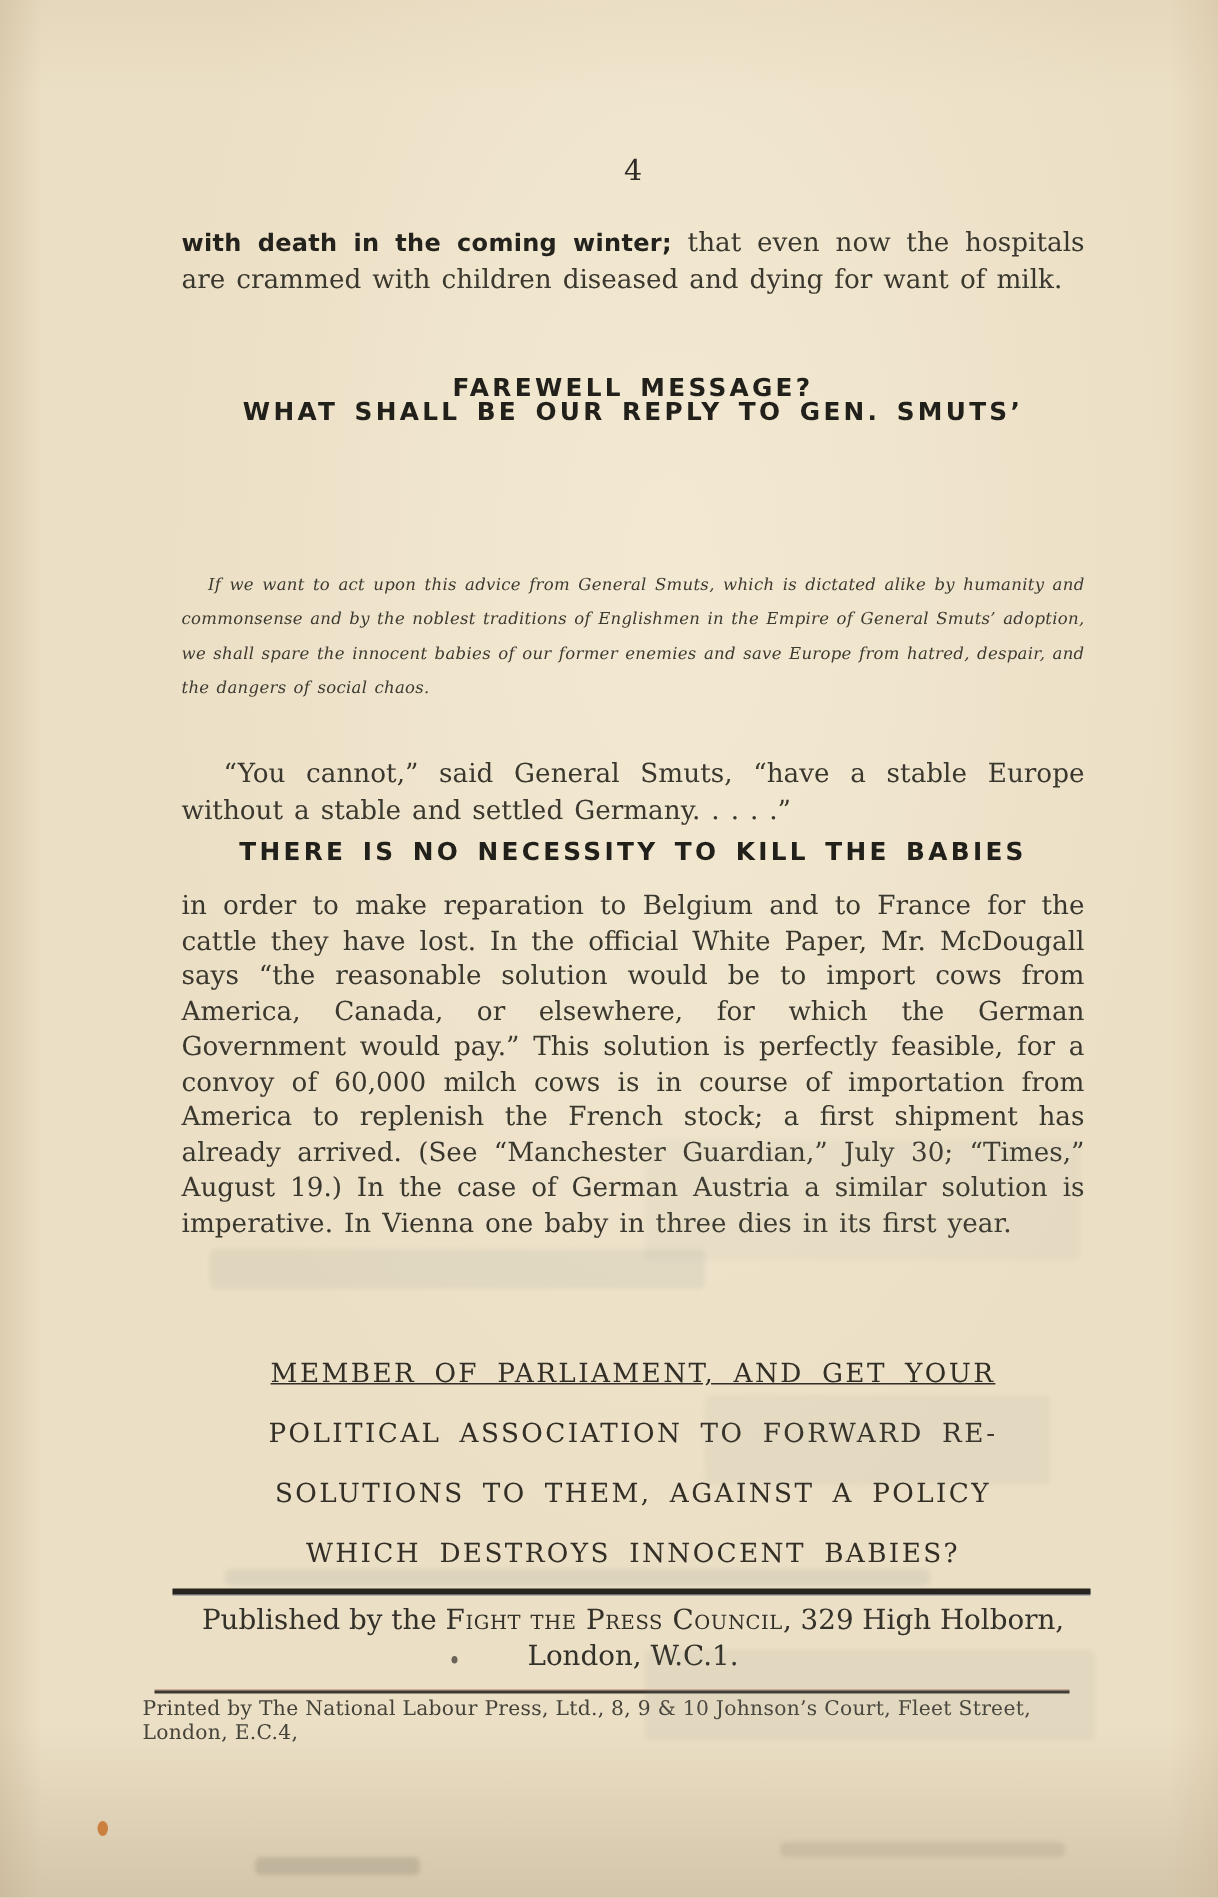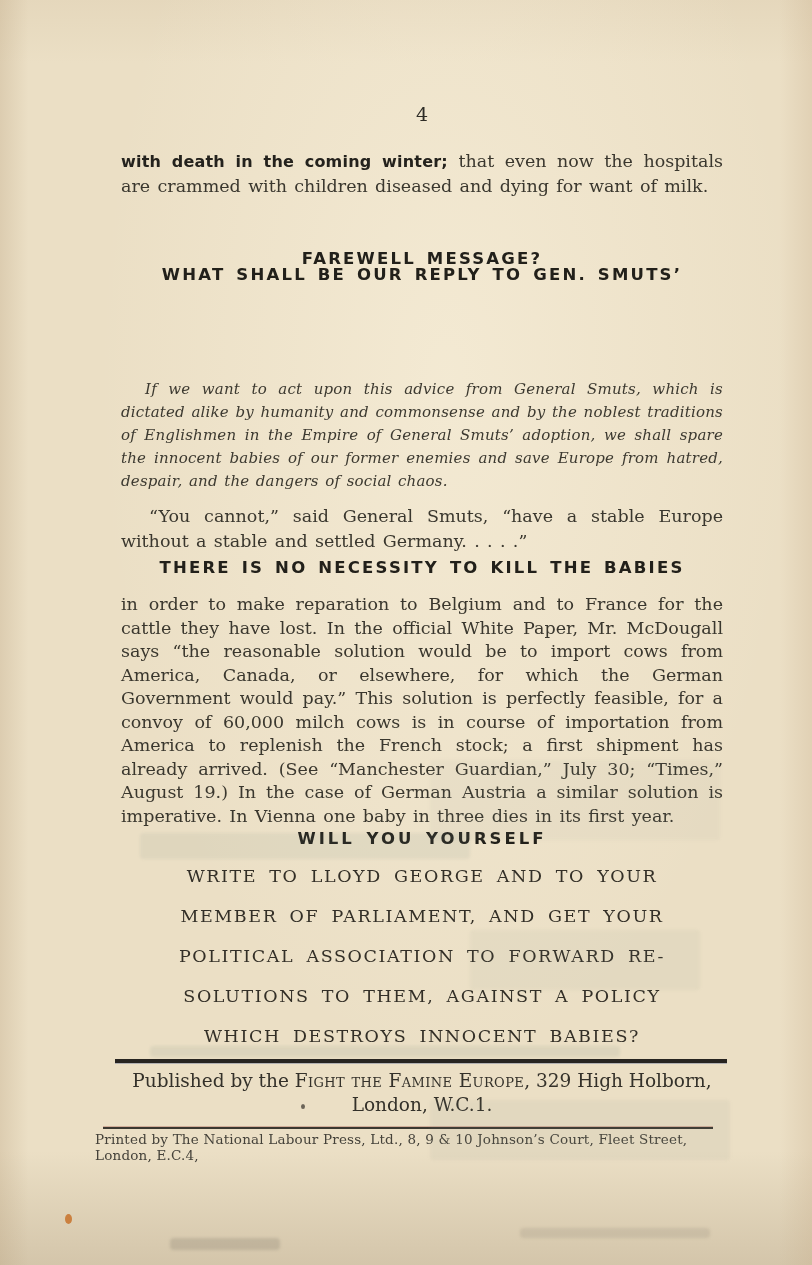--- a/index.html
+++ b/index.html
@@ -26,21 +26,21 @@
   .lead-bold{
     font-family:"DejaVu Sans", sans-serif;font-weight:bold;font-size:16px;
     letter-spacing:.2px;color:#24221d;
   }
   .heading{
     left:121px;width:602px;text-align:center;
     font-family:"DejaVu Sans", sans-serif;font-weight:bold;
     font-size:16.5px;letter-spacing:2.2px;color:#22201a;word-spacing:3px;
   }
   .italic-para{
-    font-style:italic;line-height:23px;font-size:15px;
+    font-style:italic;line-height:23px;font-size:11px;
     letter-spacing:.2px;color:#3c3930;
   }
   .sec2{line-height:23.5px;}
   .appeal-line{
     left:121px;width:602px;text-align:center;
     font-size:17.5px;letter-spacing:1.6px;word-spacing:5px;color:#332f27;
   }
   .rule-thick{height:4px;background:#272420;box-shadow:0 1px 0 rgba(70,90,140,.35);}
   .rule-thin{height:2px;background:#3b3830;box-shadow:0 -1px 0 rgba(150,60,50,.3);}
   .published{
@@ -68,31 +68,29 @@
 
 
   <p class="abs body-text indent italic-para" style="top:378px;margin:0;">If we want to act upon this advice from General Smuts, which is dictated alike by humanity and commonsense and by the noblest traditions of Englishmen in the Empire of General Smuts’ adoption, we shall spare the innocent babies of our former enemies and save Europe from hatred, despair, and the dangers of social chaos.</p>
 
   <p class="abs body-text indent" style="top:504px;margin:0;">“You cannot,” said General Smuts, “have a stable Europe without a stable and settled Germany. . . . .”</p>
 
   <div class="abs heading" style="top:558px;">THERE IS NO NECESSITY TO KILL THE BABIES</div>
 
   <p class="abs body-text sec2" style="top:593px;margin:0;">in order to make reparation to Belgium and to France for the cattle they have lost.  In the official White Paper, Mr. McDougall says “the reasonable solution would be to import cows from America, Canada, or elsewhere, for which the German Government would pay.”  This solution is perfectly feasible, for a convoy of 60,000 milch cows is in course of importation from America to replenish the French stock; a first shipment has already arrived. (See “Manchester Guardian,” July 30; “Times,” August 19.) In the case of German Austria a similar solution is imperative.  In Vienna one baby in three dies in its first year.</p>
 
-  <div class="abs heading" style="top:829px;letter-spacing:3px;">WILL YOU YOURSELF</div>
 
-  <div class="abs appeal-line" style="top:866px;">WRITE TO LLOYD GEORGE AND TO YOUR</div>
-  <div class="abs appeal-line" style="top:906px;">MEMBER OF PARLIAMENT, AND GET YOUR</div>
+  <div class="abs appeal-line" style="top:906px;text-decoration:underline;">MEMBER OF PARLIAMENT, AND GET YOUR</div>
   <div class="abs appeal-line" style="top:946px;">POLITICAL ASSOCIATION TO FORWARD RE-</div>
   <div class="abs appeal-line" style="top:986px;">SOLUTIONS TO THEM, AGAINST A POLICY</div>
   <div class="abs appeal-line" style="top:1026px;">WHICH DESTROYS INNOCENT BABIES?</div>
 
   <div class="abs rule-thick" style="top:1059px;left:115px;width:612px;"></div>
 
-  <div class="abs published" style="top:1069px;"><span>Published by the </span><span class="smallcaps">Fight the Famine Europe</span><span>, 329 High Holborn,</span></div>
+  <div class="abs published" style="top:1069px;"><span>Published by the </span><span class="smallcaps">Fight the Press Council</span><span>, 329 High Holborn,</span></div>
   <div class="abs published" style="top:1093px;">London, W.C.1.</div>
 
   <div class="abs rule-thin" style="top:1127px;left:103px;width:610px;"></div>
 
   <div class="abs printer" style="top:1132px;">Printed by The National Labour Press, Ltd., 8, 9 &amp; 10 Johnson’s Court, Fleet Street, London, E.C.4,</div>
 
   <div class="abs ghost" style="top:833px;left:140px;width:330px;height:26px;background:rgba(120,140,128,.10);"></div>
   <div class="abs ghost" style="top:1046px;left:150px;width:470px;height:11px;background:rgba(115,138,126,.12);"></div>
   <div class="abs ghost" style="top:930px;left:470px;width:230px;height:60px;background:rgba(130,145,130,.07);"></div>
   <div class="abs ghost" style="top:1100px;left:430px;width:300px;height:60px;background:rgba(130,145,130,.08);"></div>

